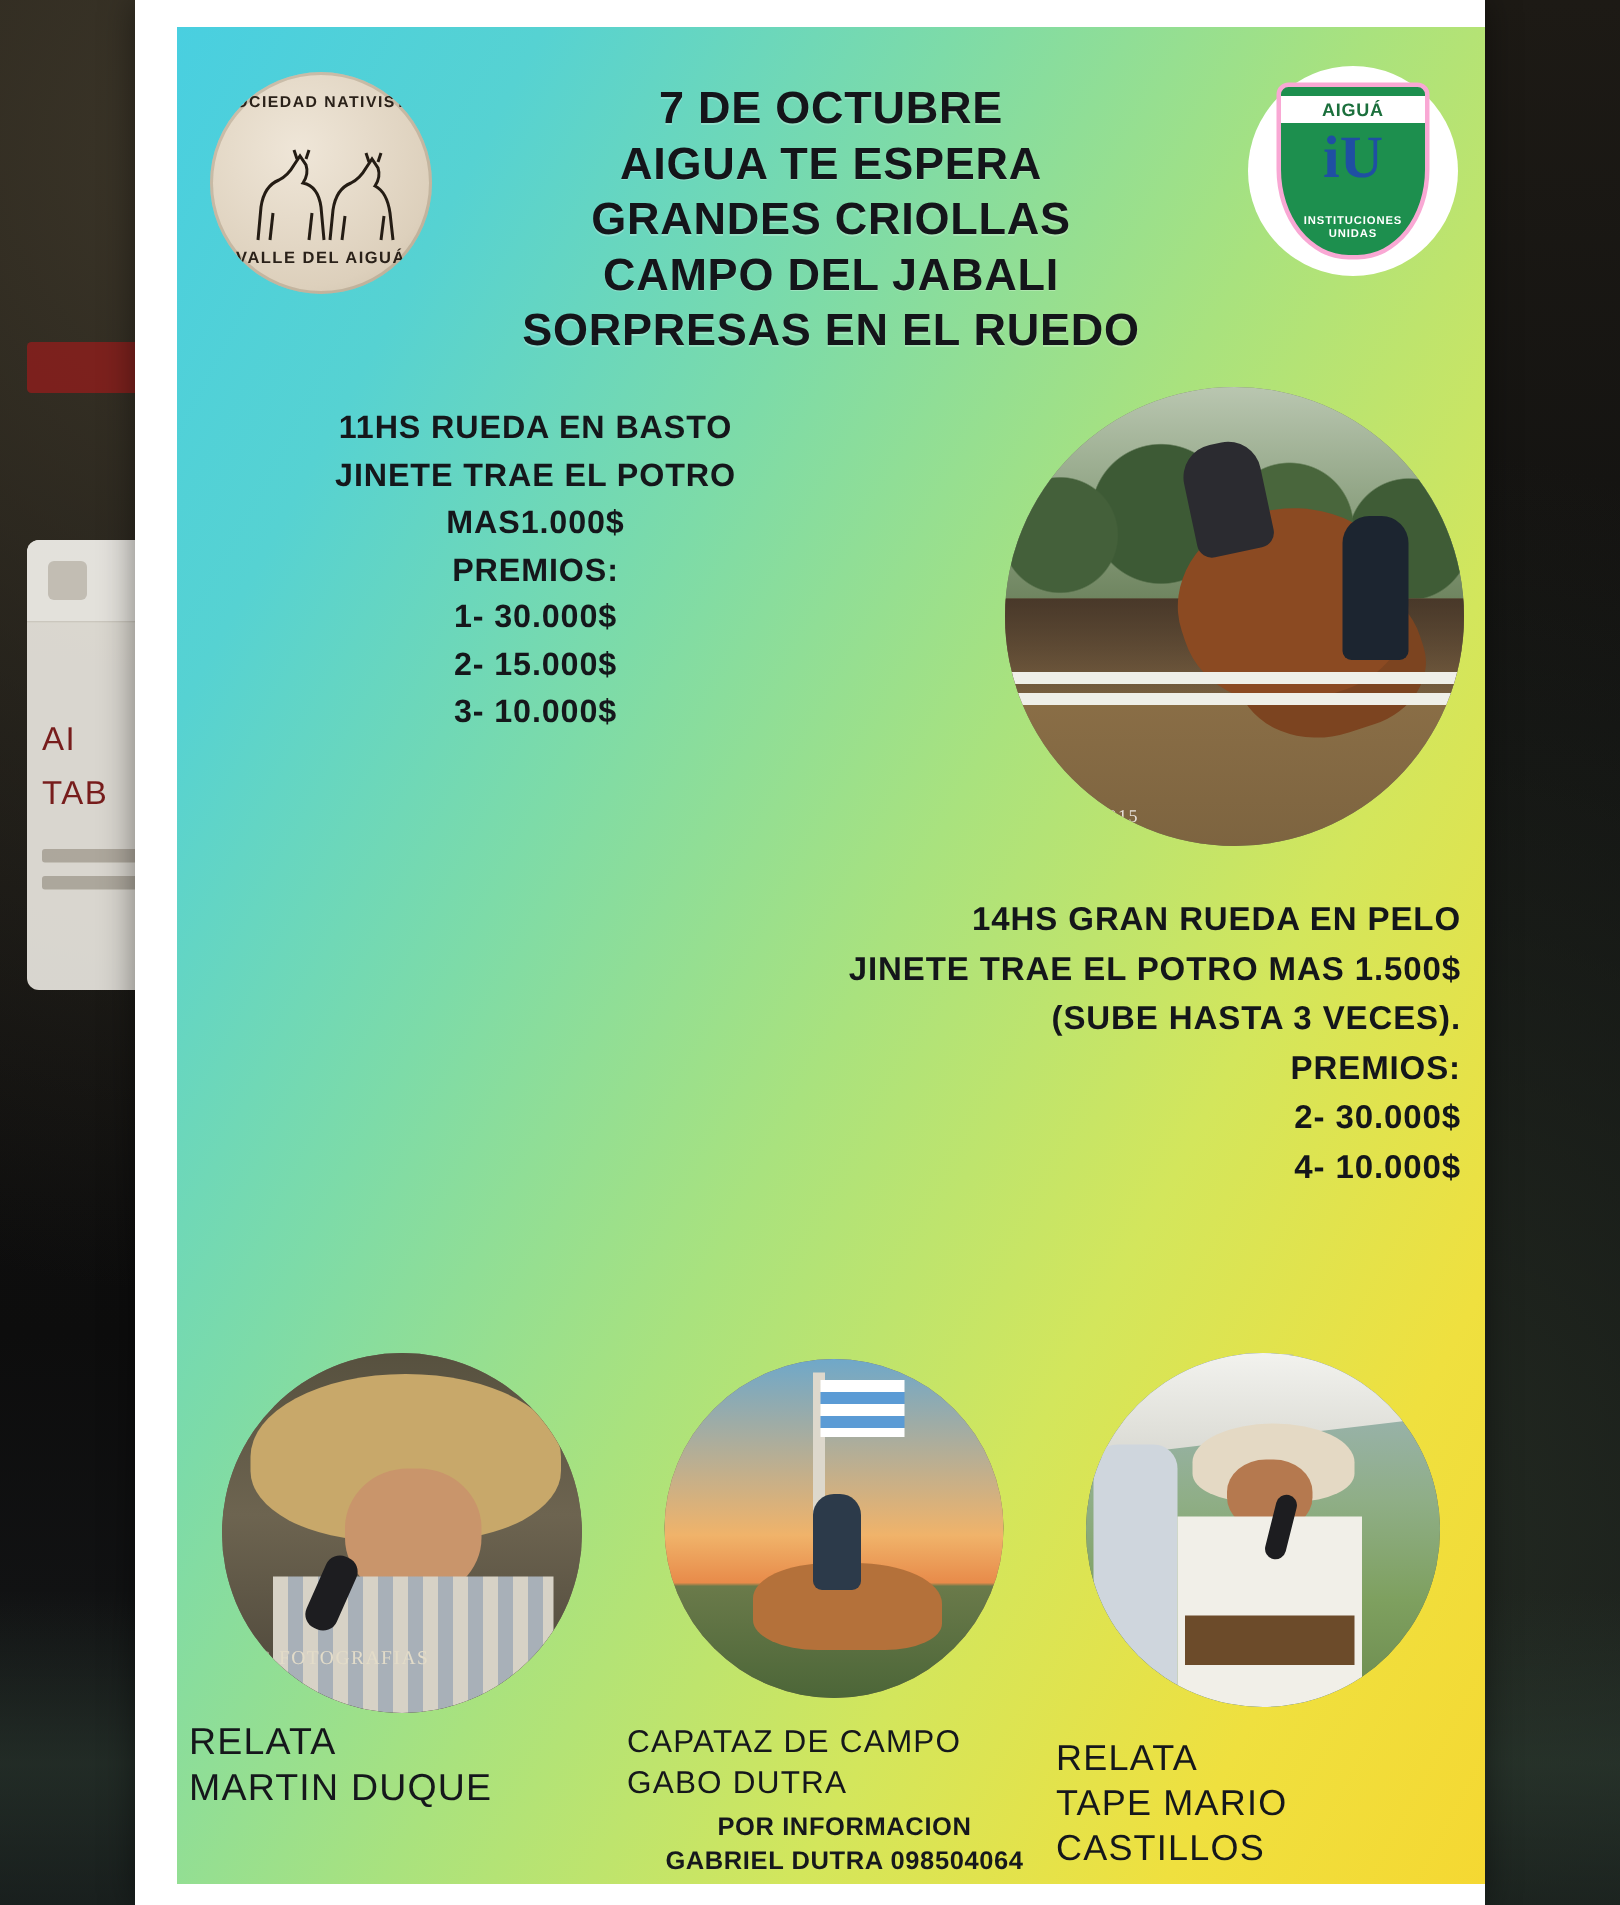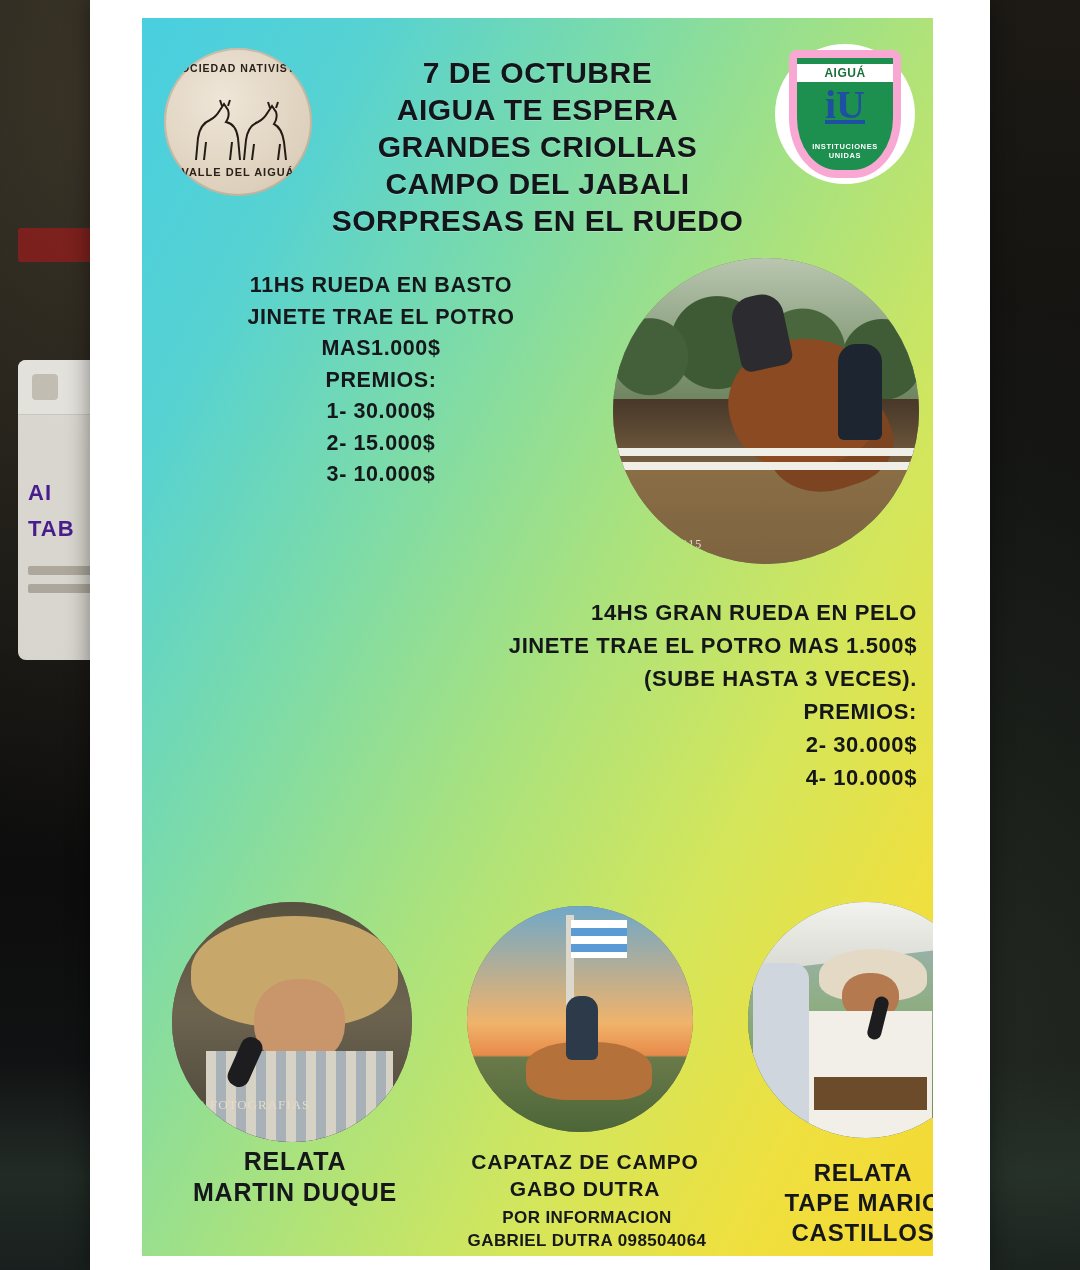--- a/index.html
+++ b/index.html
@@ -56,22 +56,22 @@
   .bg-card .bc-line {
     position: absolute;
     left: 10px;
     height: 9px;
     background: #b9b3a8;
     border-radius: 2px;
   }
   .bg-card .bc-txt {
     position: absolute;
     left: 10px;
-    font-weight: bold;
-    color: #4c1d95;
+    font-weight: normal;
+    color: #7f1d1d;
     letter-spacing: 1px;
   }
   .bg-strip {
     position: absolute;
     left: 18px; top: 228px;
     width: 112px; height: 34px;
     background: #8a1f1c;
     border-radius: 3px;
     opacity: .85;
   }
@@ -90,33 +90,32 @@
     top: 0px;
     width: 900px;
     height: 1270px;
     background: #ffffff;
     box-shadow: 0 0 22px rgba(0,0,0,.45);
   }
   .poster {
     position: absolute;
     left: 28px;
     top: 18px;
-    width: 791px;
+    width: 872px;
     height: 1238px;
     background:
       linear-gradient(118deg,
         #49cfe0 0%,
         #56d2d2 16%,
         #7ddba8 34%,
         #a9e27e 52%,
         #d3e65c 70%,
         #efe03f 86%,
         #f5d832 100%);
     overflow: hidden;
-    margin-left: 24px;
   }
 
   
   .logo-left {
     position: absolute;
     left: 22px;
     top: 30px;
     width: 148px;
     height: 148px;
     border-radius: 50%;
@@ -151,21 +150,21 @@
     border-radius: 50%;
     background: #ffffff;
     display: flex;
     align-items: center;
     justify-content: center;
   }
   .shield {
     width: 96px;
     height: 112px;
     background: #1d8f4e;
-    border: 8px solid #f9a8d4;
+    border: 3px solid #f9a8d4;
     border-radius: 8px 8px 48px 48px / 8px 8px 60px 60px;
     position: relative;
     overflow: hidden;
   }
   .shield .sh-band {
     position: absolute;
     left: 0; right: 0; top: 6px;
     height: 18px;
     background: #ffffff;
     display: flex;
@@ -178,21 +177,20 @@
   }
   .shield .sh-iu {
     position: absolute;
     left: 0; right: 0; top: 26px;
     text-align: center;
     font-size: 40px;
     font-weight: bold;
     color: #1f4fa3;
     line-height: 42px;
     font-family: "Liberation Serif", serif;
-    text-decoration: underline;
   }
   .shield .sh-sub {
     position: absolute;
     left: 0; right: 0; bottom: 10px;
     text-align: center;
     font-size: 7.5px;
     font-weight: bold;
     color: #ffffff;
     letter-spacing: .6px;
     line-height: 9px;
@@ -352,23 +350,23 @@
   .p3-tent { position:absolute; left:0; right:0; top:0; height:30%; background: linear-gradient(180deg,#f2f2ee 0%, #d9d9d2 100%); clip-path: polygon(0 0,100% 0,100% 60%,0 100%); }
   .p3-hat { position:absolute; left:30%; top:20%; width:46%; height:22%; background:#e4d9c4; border-radius:50% 50% 36% 36%; }
   .p3-face { position:absolute; left:40%; top:30%; width:24%; height:20%; background:#b5794f; border-radius:46%; }
   .p3-shirt { position:absolute; left:26%; top:46%; width:52%; height:54%; background:#f1efe8; }
   .p3-belt { position:absolute; left:28%; top:74%; width:48%; height:14%; background:#6c4b2a; }
   .p3-left { position:absolute; left:2%; top:26%; width:24%; height:74%; background:#cfd6dd; border-radius:16px 16px 0 0; }
   .p3-mic { position:absolute; left:52%; top:40%; width:14px; height:44px; background:#1d1d20; border-radius:7px; transform: rotate(14deg); }
 
   .cap {
     position: absolute;
-    font-weight: bold;
+    font-weight: normal;
     color: #15171b;
-    text-align: center;
+    text-align: left;
     letter-spacing: .8px;
     line-height: 31px;
   }
   .cap1 { left: 8px; top: 1128px; width: 290px; font-size: 25px; }
   .cap2 { left: 300px; top: 1130px; width: 286px; font-size: 21px; line-height: 27px; }
   .cap3 { left: 586px; top: 1140px; width: 270px; font-size: 24px; line-height: 30px; }
 
   .info {
     position: absolute;
     left: 300px;

